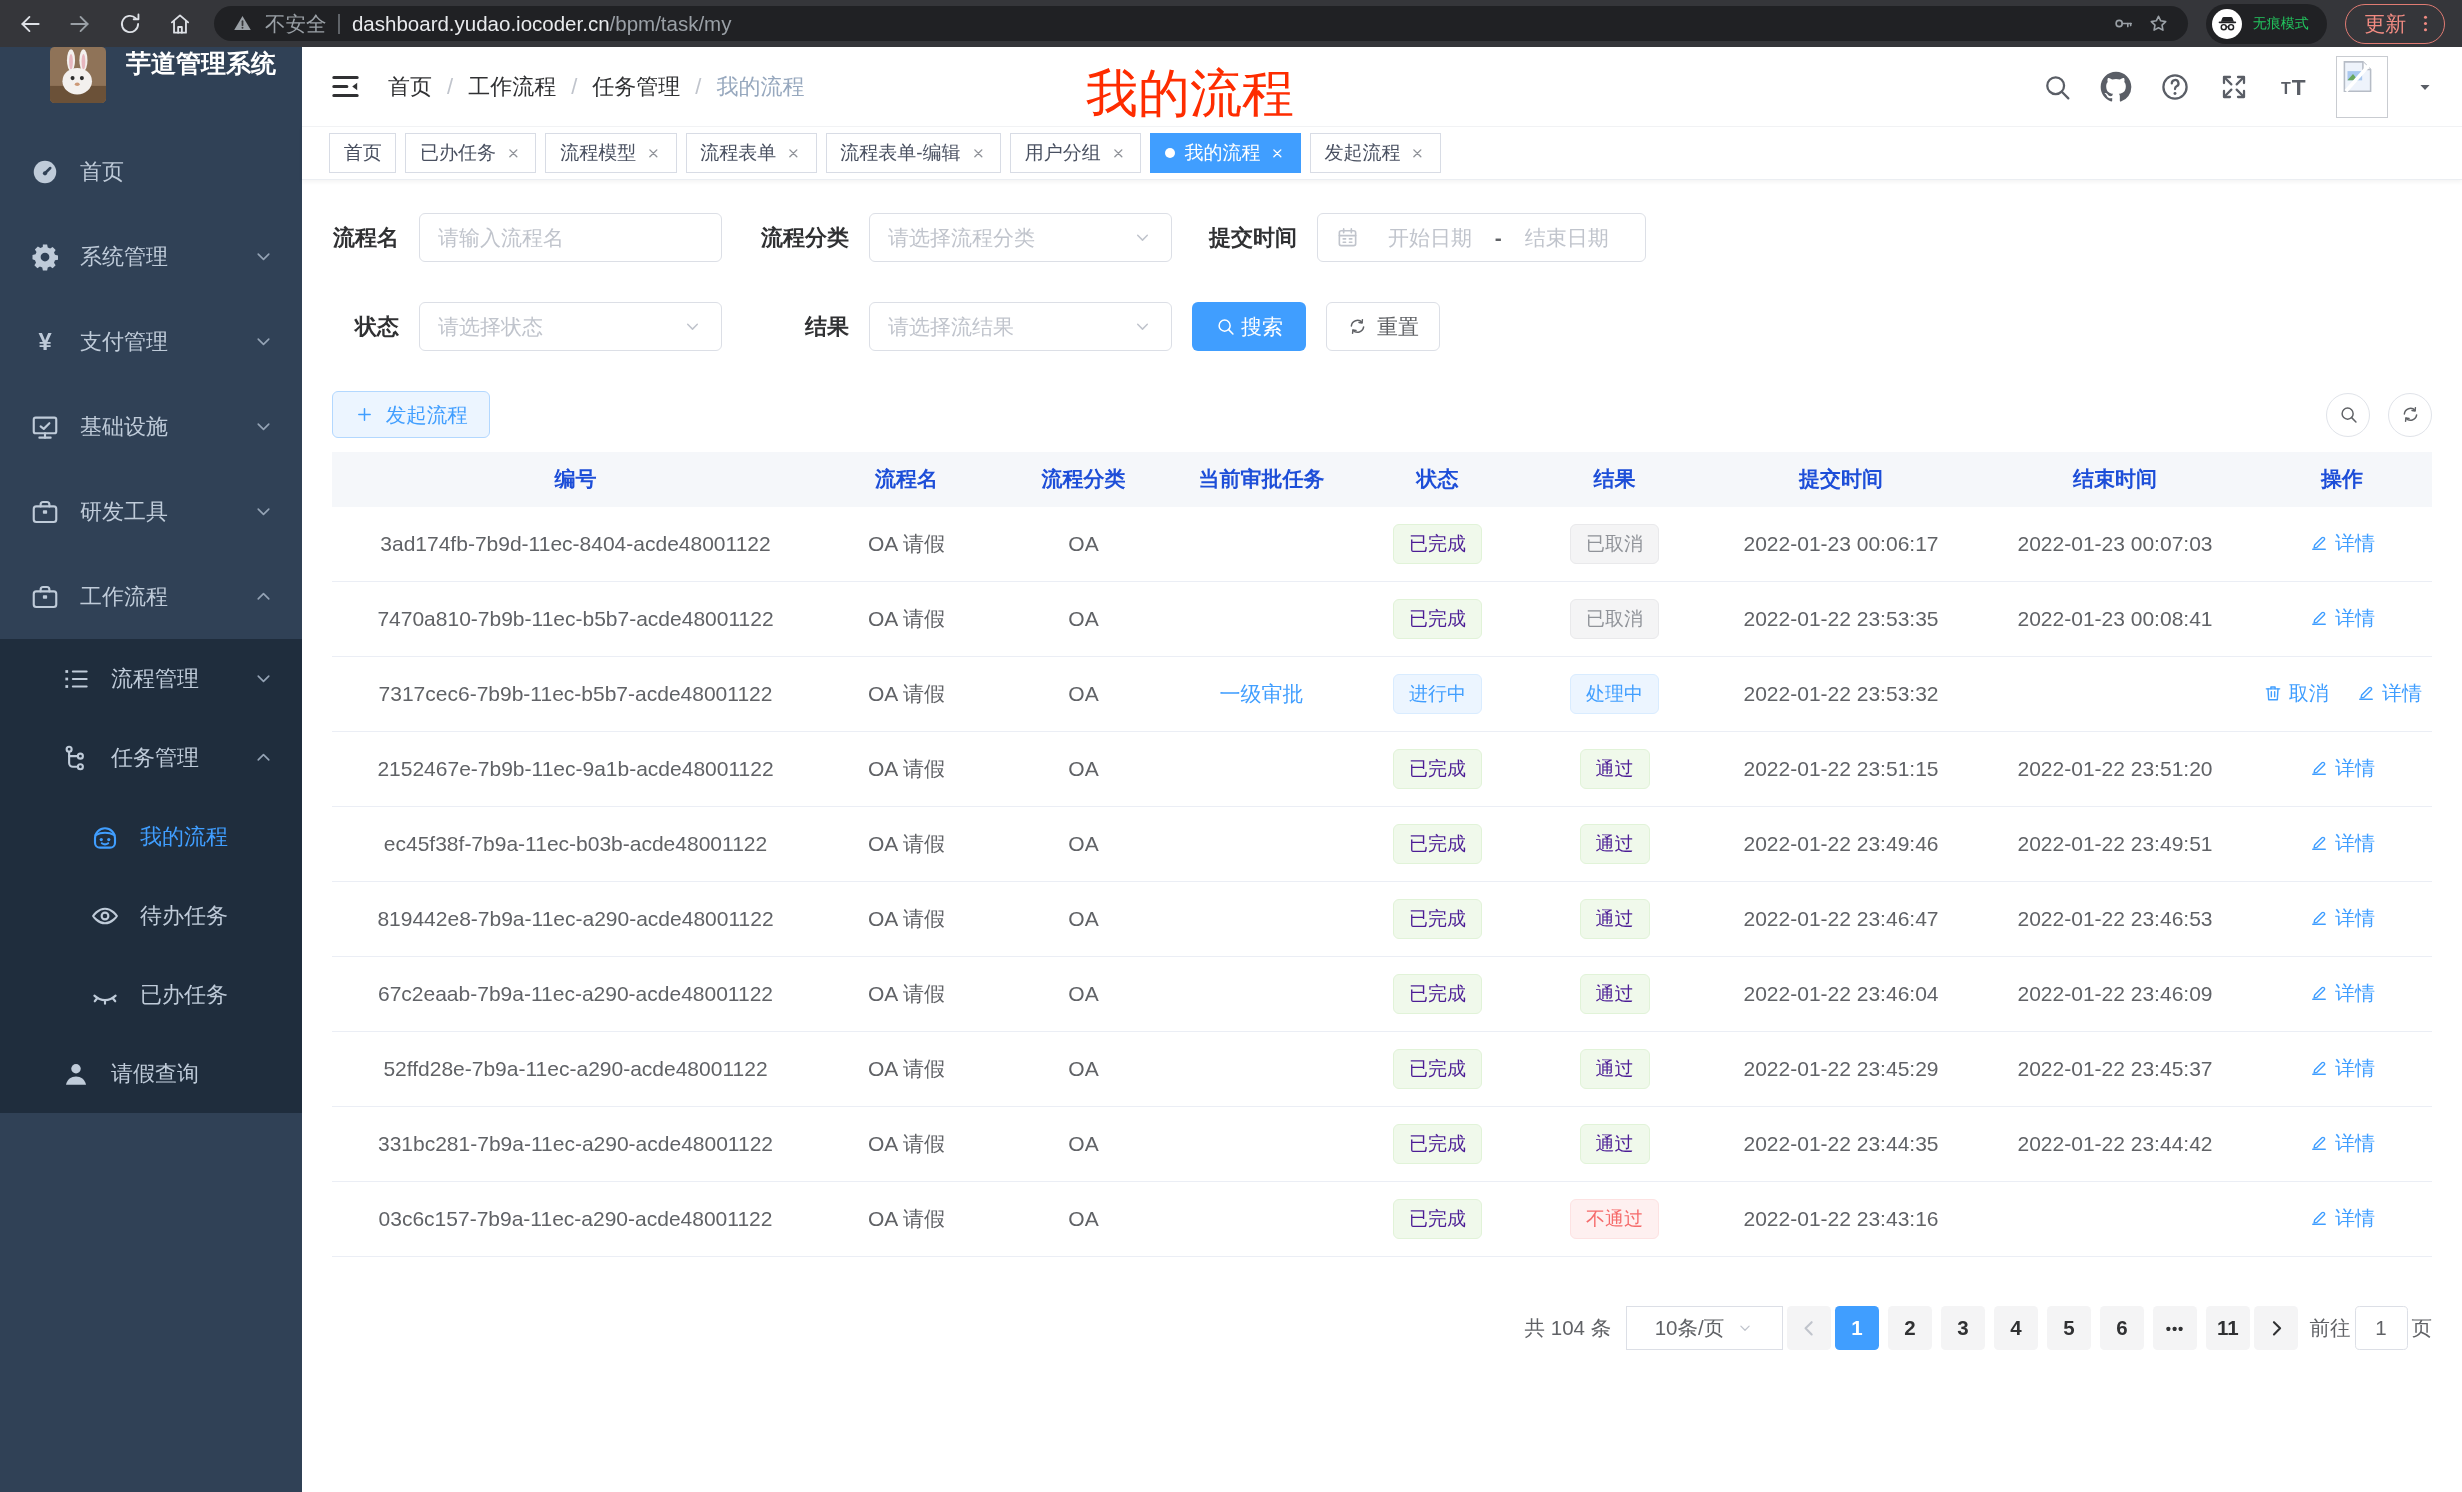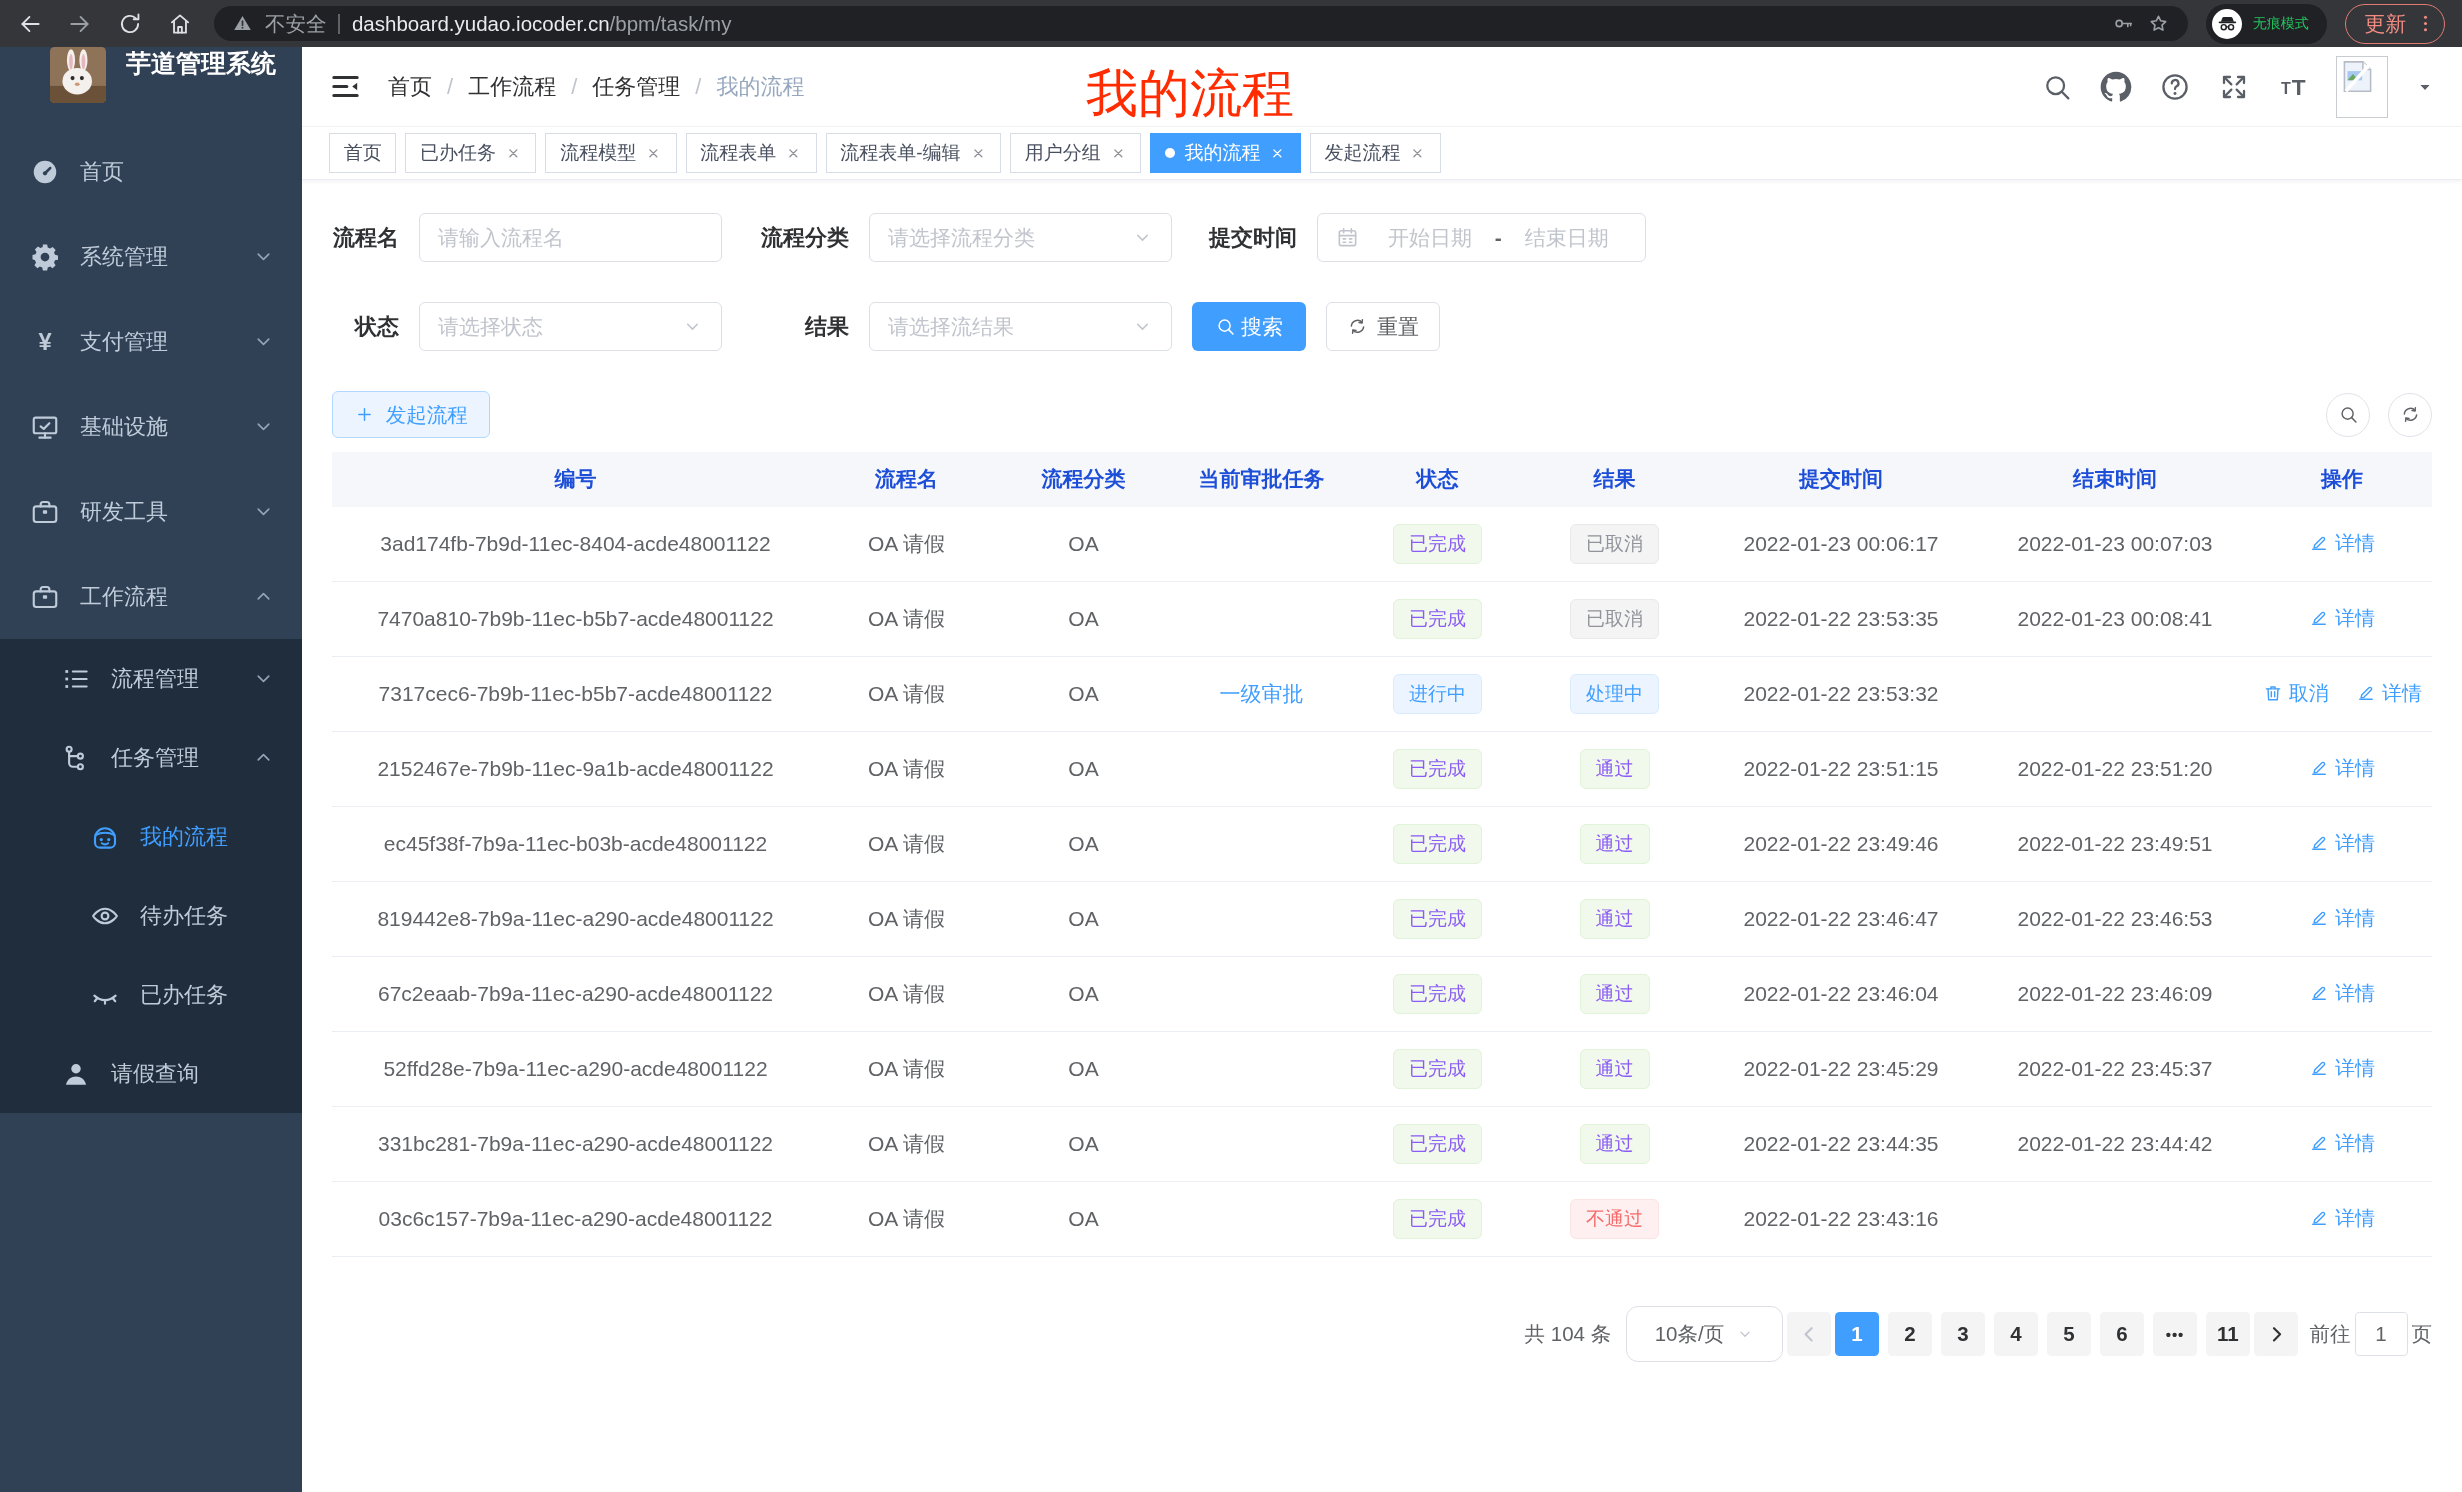--- a/index.html
+++ b/index.html
@@ -89,30 +89,30 @@
   .btn-create .bic { width:21px; height:21px; }
   .circles { margin-left:auto; display:flex; gap:18px; }
   .circle { width:44px; height:44px; border-radius:50%; border:1.5px solid #e0e3e9; background:#fff; color:#606266; display:flex; align-items:center; justify-content:center; }
   .circle span { width:21px; height:21px; display:block; }
 
   table { width:100%; border-collapse:collapse; table-layout:fixed; }
   thead th { background:#f5f7fa; height:55px; font-size:21px; color:#1d4ed8; font-weight:600; text-align:center; white-space:nowrap; }
   tbody td { height:75px; border-bottom:1.5px solid #ebeef5; font-size:21px; color:#606266; text-align:center; white-space:nowrap; overflow:hidden; }
   .task { color:#409eff; cursor:pointer; }
   .badge { display:inline-block; height:40px; line-height:37px; padding:0 15px; border-radius:6px; font-size:19px; border:1.5px solid; }
-  .badge.success { color:#8b5cf6; background:#f0f9eb; border-color:#e1f3d8; }
+  .badge.success { color:#4c1d95; background:#f0f9eb; border-color:#e1f3d8; }
   .badge.info    { color:#909399; background:#f4f4f5; border-color:#e9e9eb; }
   .badge.primary { color:#409eff; background:#ecf5ff; border-color:#d9ecff; }
   .badge.danger  { color:#f56c6c; background:#fef0f0; border-color:#fde2e2; }
   .op { color:#409eff; display:inline-flex; align-items:center; gap:6px; margin:0 10.7px; font-size:20px; cursor:pointer; }
   .op .oic { width:20px; height:20px; display:block; }
 
   .pagination { display:flex; align-items:center; justify-content:flex-end; gap:4px; margin-top:49px; font-size:20.5px; color:#606266; }
   .ptotal { margin-right:10.7px; }
-  .psel { width:157px; height:56px; border:1.5px solid #dcdfe6; border-radius:12px; display:flex; align-items:center; justify-content:center; gap:12px; background:#fff; cursor:pointer; }
+  .psel { width:157px; height:44px; border:1.5px solid #dcdfe6; border-radius:0; display:flex; align-items:center; justify-content:center; gap:12px; background:#fff; cursor:pointer; }
   .psel .sel-chev { width:18px; height:18px; }
   .pnav { width:44px; height:44px; border-radius:4.6px; background:#f4f4f5; border:none; color:#303133; padding:10.7px; }
   .pnav.disabled { color:#c0c4cc; cursor:default; }
   .pages { display:flex; gap:9px; }
   .page { min-width:44px; height:44px; border-radius:4.6px; background:#f4f4f5; font-size:20.5px; color:#303133; border:none; display:inline-flex; align-items:center; justify-content:center; font-weight:600; padding:0 6px; }
   .page.active { background:#409eff; color:#fff; }
   .page.dots { letter-spacing:0.8px; font-size:15px; }
   .goto { margin-left:7.6px; white-space:nowrap; }
   .ginp { width:53px; height:44px; border:1.5px solid #dcdfe6; border-radius:4.6px; display:flex; align-items:center; justify-content:center; background:#fff; color:#606266; cursor:text; }
 </style>

